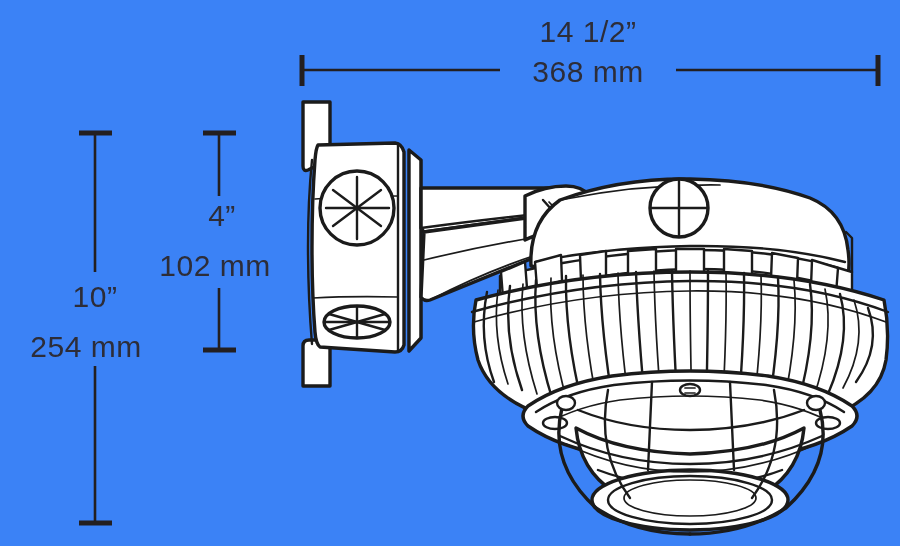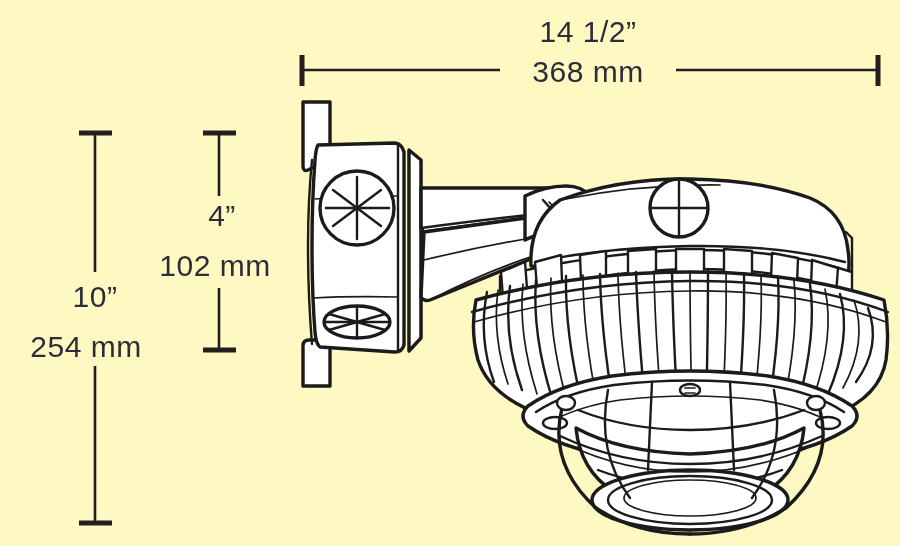--- a/index.html
+++ b/index.html
@@ -12,21 +12,21 @@
     width: 900px;
     height: 546px;
     overflow: hidden;
     font-family: "Liberation Sans", sans-serif;
     color: #2a2a33;
   }
   #stage {
     position: relative;
     width: 900px;
     height: 546px;
-    background: #fef9c3;
+    background: #3b82f6;
   }
   #stage > svg {
     position: absolute;
     top: 0;
     left: 0;
     display: block;
   }
   .dim-text {
     font-family: "Liberation Sans", sans-serif;
     fill: #2d2d38;

